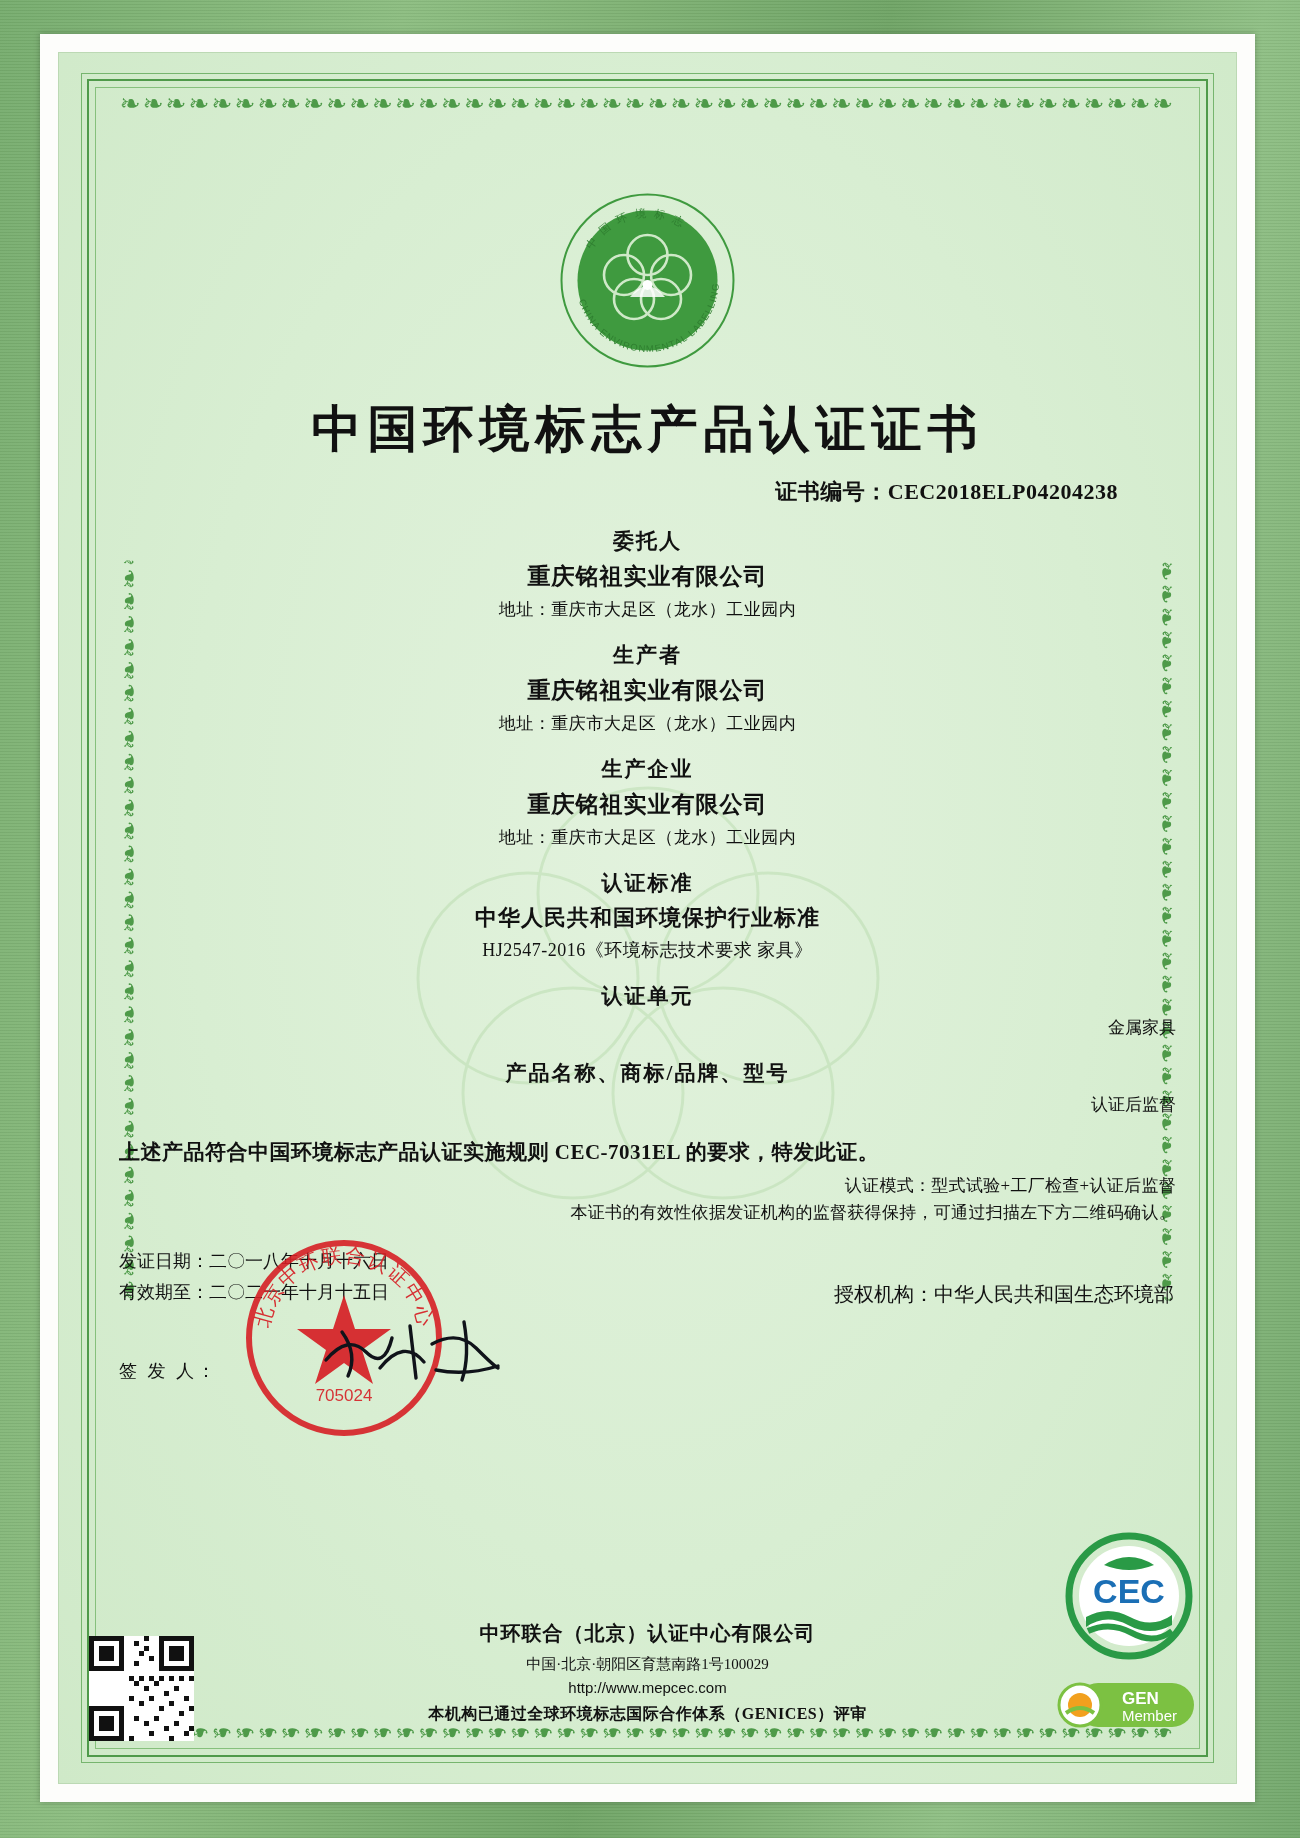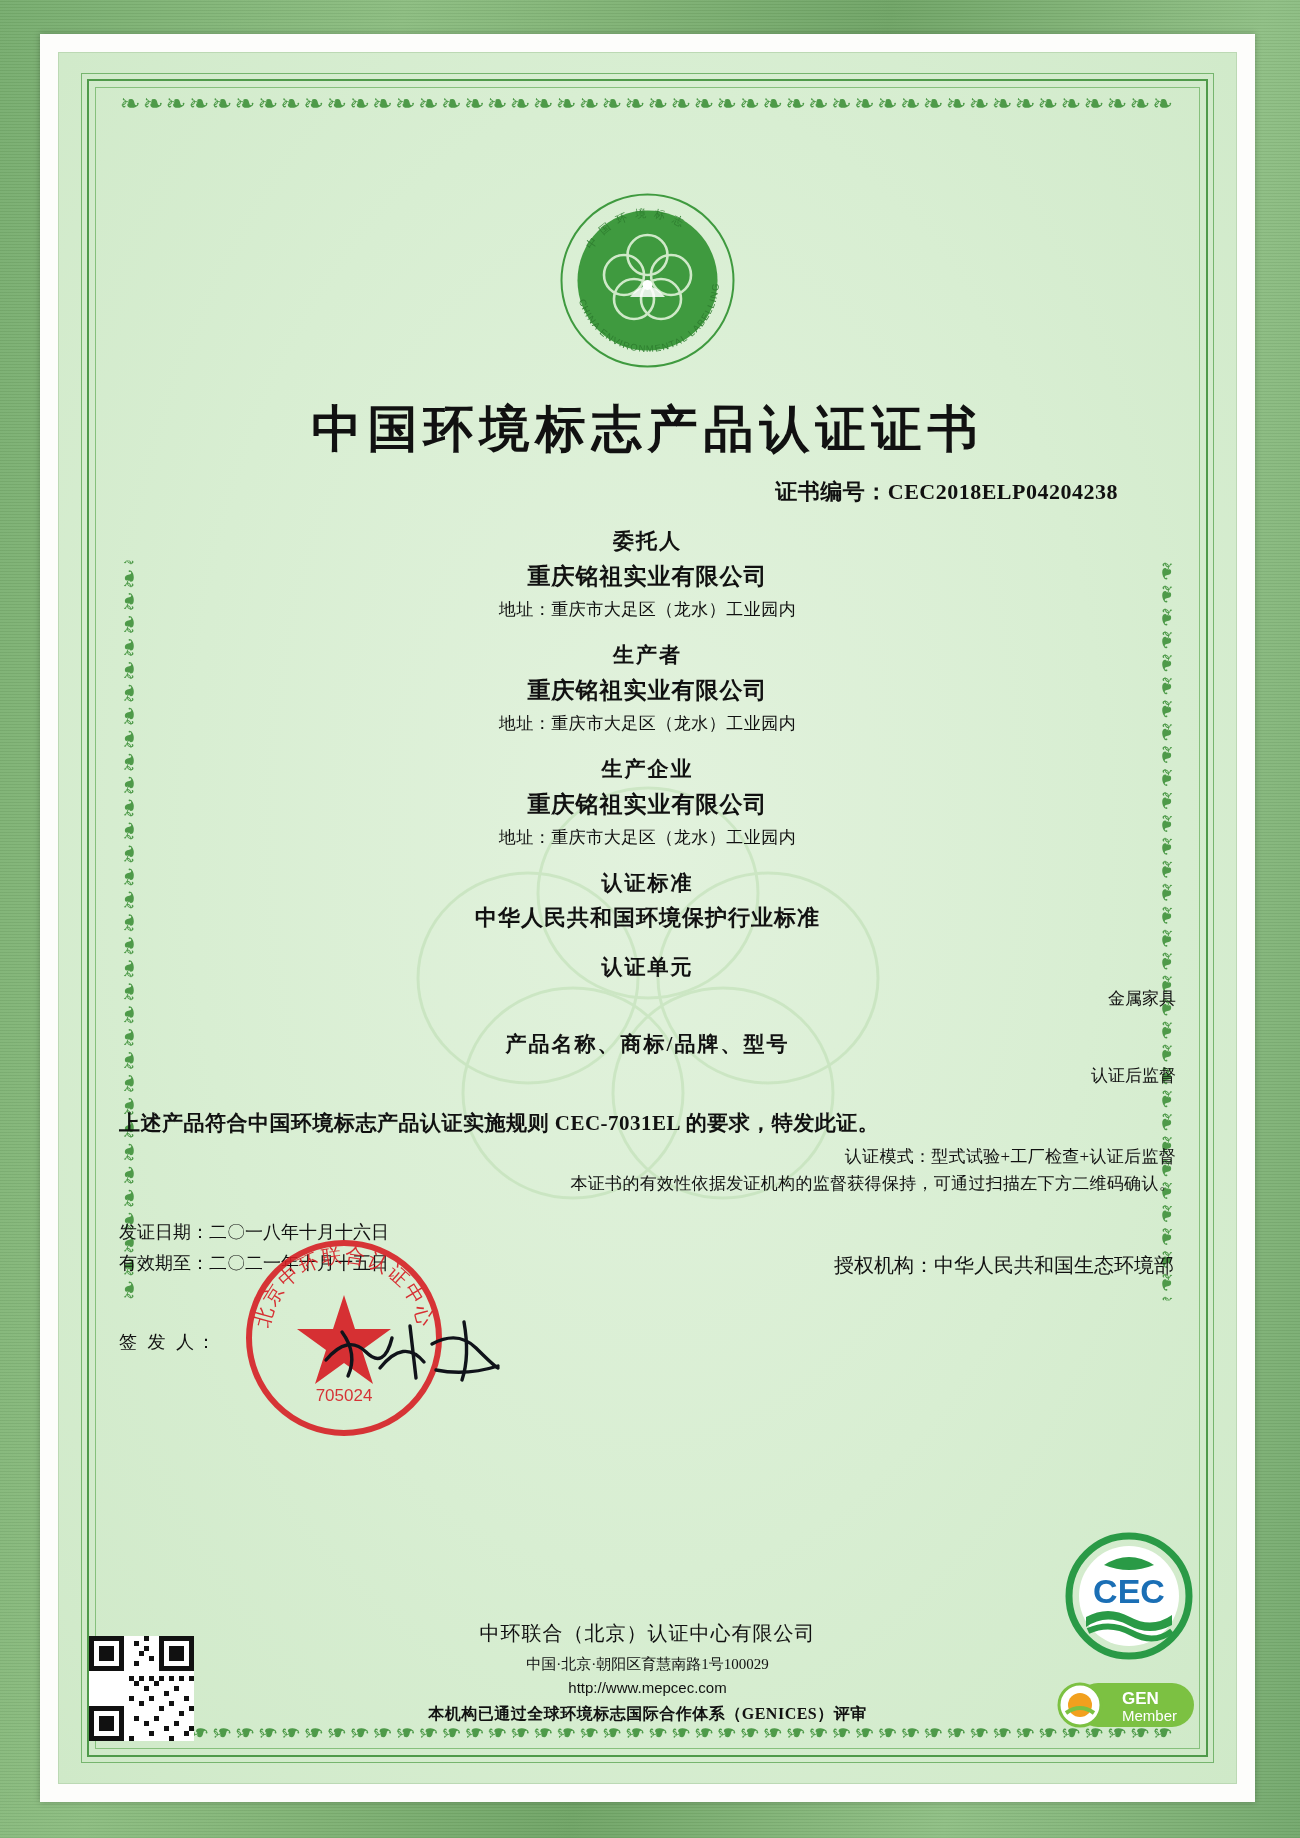--- a/index.html
+++ b/index.html
@@ -186,21 +186,21 @@
     pointer-events: none;
   }
 
   
   .footer {
     position: absolute;
     left: 0; right: 0;
     bottom: 18px;
     text-align: center;
   }
-  .f1 { font-size: 20px; font-weight: normal; letter-spacing: 1px; }
+  .f1 { font-size: 20px; font-weight: bold; letter-spacing: 1px; }
   .f2 { font-size: 15px; margin-top: 8px; }
   .f3 { font-size: 15px; margin-top: 5px; font-family: "Liberation Sans", sans-serif; }
   .f4 { font-size: 16px; font-weight: bold; margin-top: 8px; letter-spacing: .5px; }
 
   
   .qr {
     position: absolute;
     left: 30px;
     bottom: 42px;
     width: 105px;
@@ -290,20 +290,21 @@
 
         <div class="block">
           <div class="lbl">生产企业</div>
           <div class="val">重庆铭祖实业有限公司</div>
           <div class="addr">地址：重庆市大足区（龙水）工业园内</div>
         </div>
 
         <div class="block">
           <div class="lbl">认证标准</div>
           <div class="std1">中华人民共和国环境保护行业标准</div>
+          <div class="std2">HJ2547-2016《环境标志技术要求 家具》</div>
         </div>
 
         <div class="block">
           <div class="lbl">认证单元</div>
           <div class="small">金属家具</div>
         </div>
 
         <div class="block">
           <div class="lbl">产品名称、商标/品牌、型号</div>
           <div class="small">认证后监督</div>

